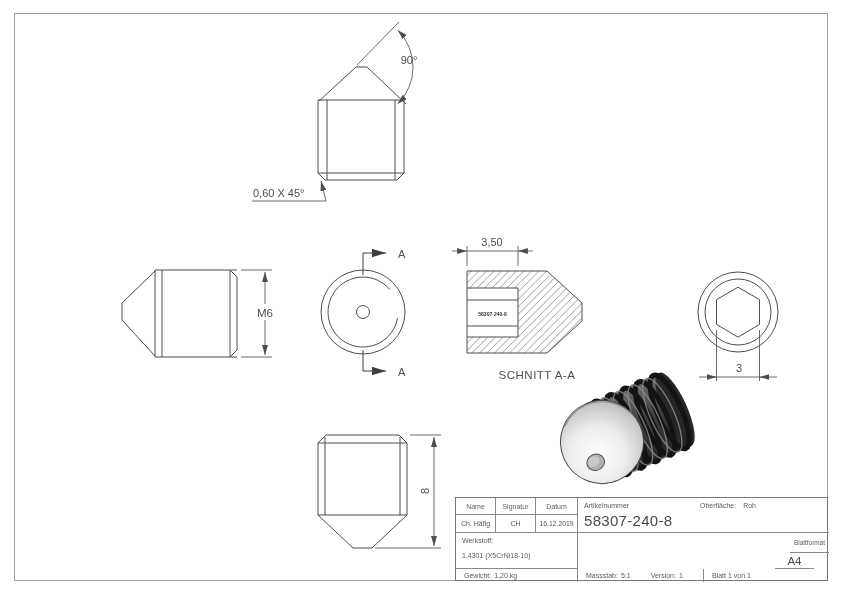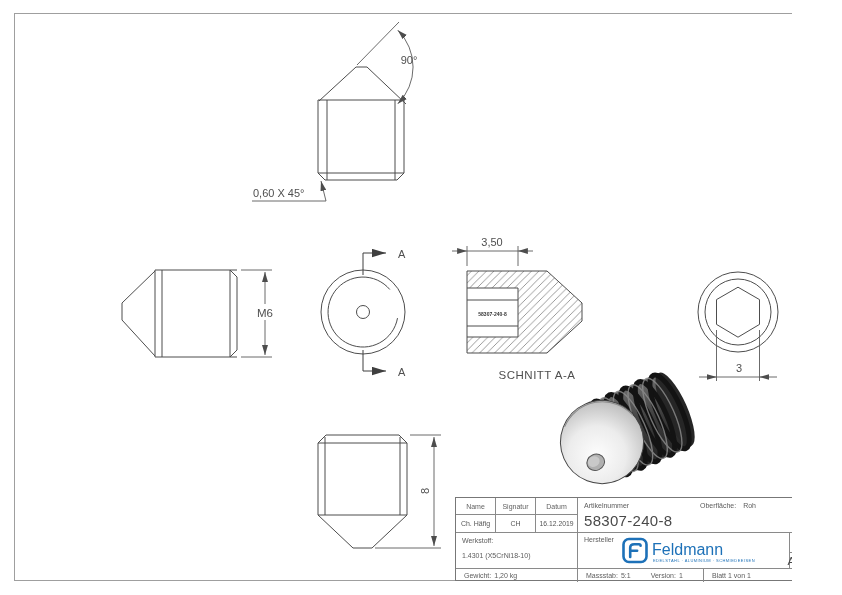--- a/index.html
+++ b/index.html
@@ -1,17 +1,17 @@
 <!DOCTYPE html>
 <html><head>
 <meta charset="utf-8">
 <style>
   html,body{margin:0;padding:0;background:#fff;}
   .page{position:relative;width:792px;height:595px;background:#ffffff;
-        font-family:"Liberation Sans",sans-serif;overflow:hidden;}
+        font-family:"Liberation Sans",sans-serif;overflow:hidden;padding-left:48px;}
   .page > svg{position:absolute;left:0;top:0;}
   
   .tb{position:absolute;left:455px;top:497px;width:373px;height:84px;
       box-sizing:border-box;border:1px solid #777;color:#5c5c5c;}
   .c{position:absolute;box-sizing:border-box;font-size:7px;color:#5c5c5c;
      display:flex;align-items:center;justify-content:center;overflow:hidden;}
   .bl{justify-content:flex-start;}
   .br{border-right:1px solid #8a8a8a;}
   .bb{border-bottom:1px solid #8a8a8a;}
   .lab{font-size:7px;color:#636363;}
@@ -184,30 +184,20 @@
       <span>Roh</span>
     </span>
     <span class="art-val">58307-240-8</span>
   </div>
 
   <div class="c br bb" style="left:0;top:35px;width:122px;height:36px;">
     <span class="mat1">Werkstoff:</span>
     <span class="mat2">1.4301 (X5CrNi18-10)</span>
   </div>
 
-  <div class="c br bb" style="left:122px;top:35px;width:212px;height:36px;">
-    <span class="her">Hersteller</span>
-    <svg class="logo" width="150" height="28" viewBox="0 0 150 28">
-      <rect x="1.5" y="2" width="23" height="23" rx="5.5" fill="none" stroke="#1d71b8" stroke-width="2.6"></rect>
-      <path d="M8.2,20 V10.8 Q8.2,7.2 12.2,7.2 L17,7.2 Q18.6,7.2 18.6,8.8" fill="none" stroke="#1d71b8" stroke-width="2.6" stroke-linecap="round"></path>
-      <path d="M8.2,13.8 H15.2" fill="none" stroke="#1d71b8" stroke-width="2.4" stroke-linecap="round"></path>
-      <text x="30" y="17.5" font-size="16" fill="#1d71b8" font-family="Liberation Sans, sans-serif">Feldmann</text>
-      <text x="31" y="24.5" font-size="4" letter-spacing="0.45" fill="#1d71b8" font-family="Liberation Sans, sans-serif">EDELSTAHL · ALUMINIUM · SCHMIEDEEISEN</text>
-    </svg>
-  </div>
 
   <div class="c bb fmt" style="left:334px;top:35px;width:39px;height:20px;">Blattformat</div>
   <div class="c bb fmtv" style="left:319px;top:55px;width:39px;height:16px;">A4</div>
 
   <div class="c br bl pairs" style="left:0;top:71px;width:122px;height:13px;padding-left:8px;">
     <span>Gewicht:</span>
     <span>1,20 kg</span>
   </div>
   <div class="c br bl pairs" style="left:122px;top:71px;width:126px;height:13px;padding-left:8px;">
     <span>Massstab:</span>

